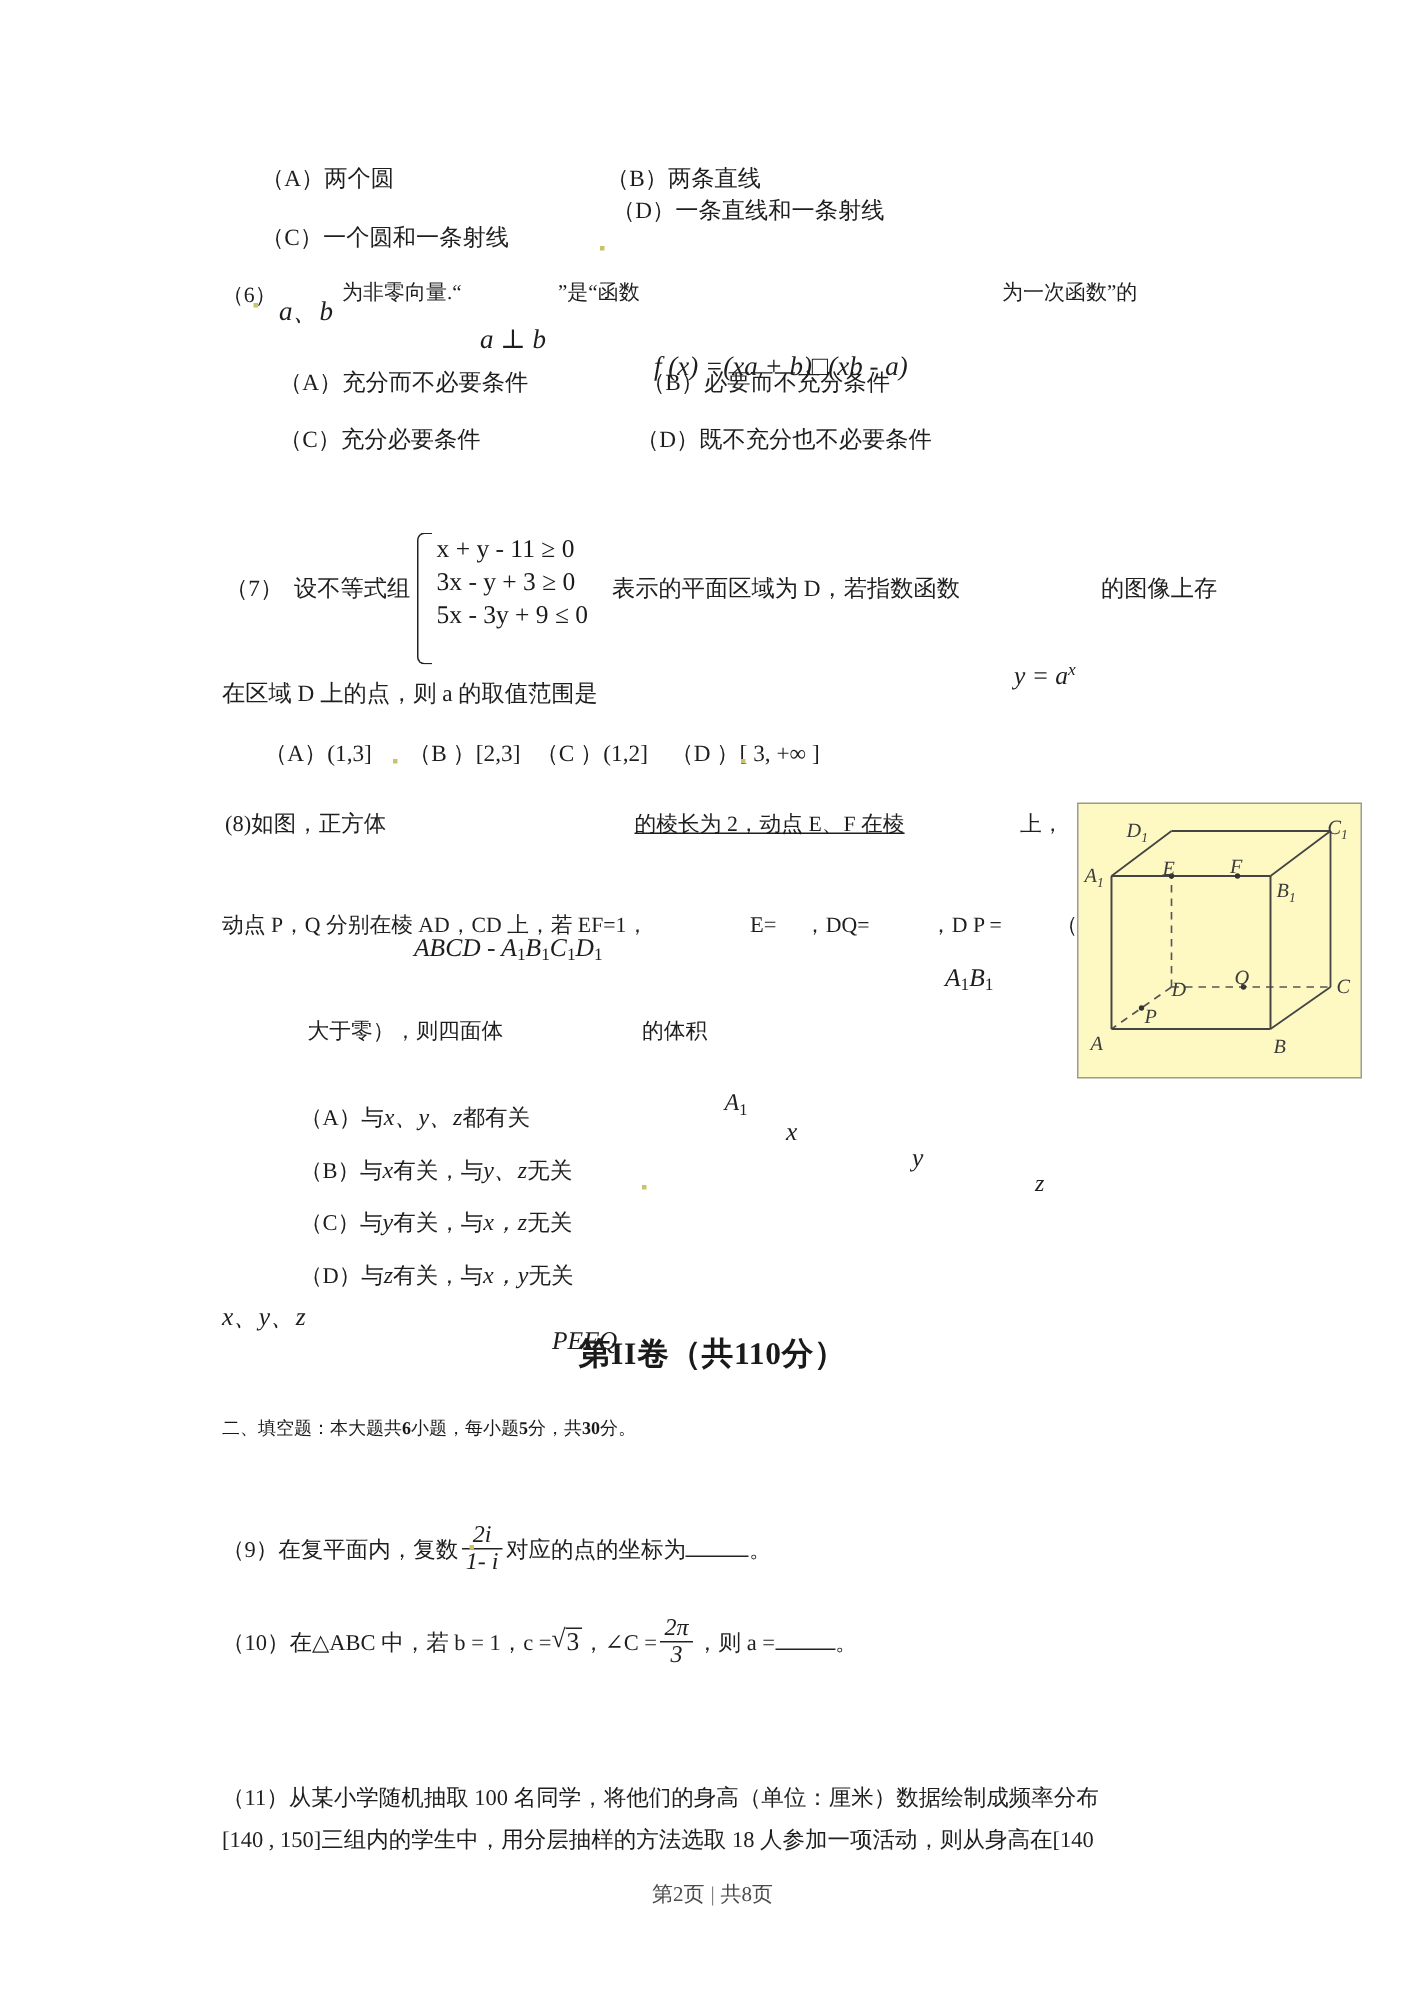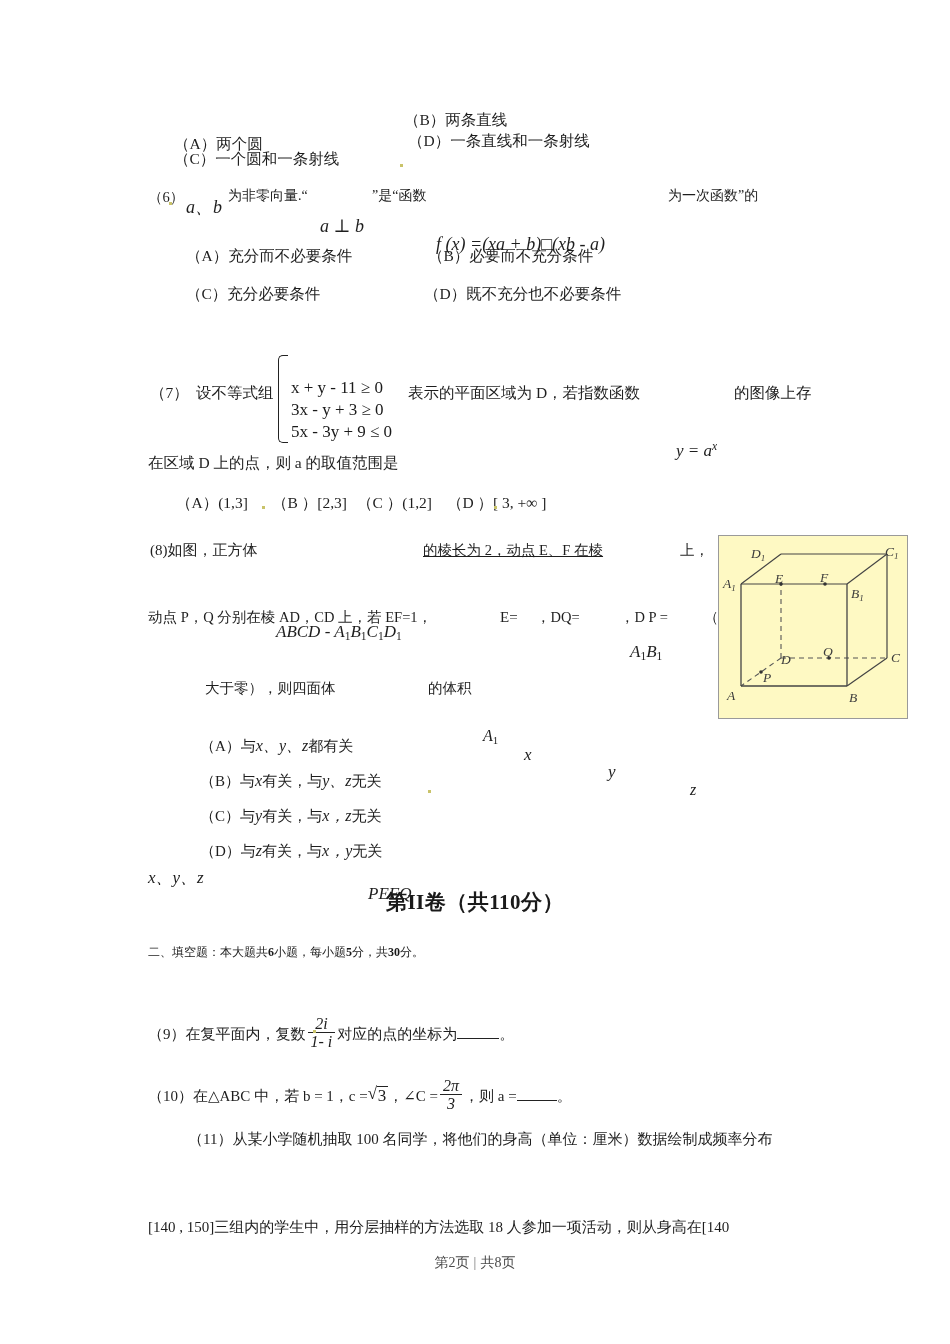--- a/index.html
+++ b/index.html
@@ -83,21 +83,21 @@
     width: 9px;
     border-left: 1.3px solid #222;
     border-top: 1.3px solid #222;
     border-bottom: 1.3px solid #222;
     border-radius: 5px 0 0 5px;
     margin-right: 3px;
   }
   .sys .rows {
     display: flex;
     flex-direction: column;
-    justify-content: flex-end;
+    justify-content: flex-start;
   }
   .sys .rows > div {
     font-family: "Liberation Serif", "DejaVu Serif", serif;
     font-size: 17px;
     white-space: nowrap;
     padding: 1px 0;
   }
 
   
   .blank {
@@ -156,21 +156,21 @@
     position: absolute;
     width: 3px; height: 3px;
     background: #c9c36a;
   }
 </style>
 </head>
 <body>
 
 <div class="page">
 
-  <div class="blk cn" style="left:174px; top:112px;margin-top:24px;">（A）两个圆</div>
+  <div class="blk cn" style="left:174px; top:112px;">（A）两个圆</div>
   <div class="blk cn" style="left:404px; top:112px;">（B）两条直线</div>
   <div class="blk cn" style="left:174px; top:151px;">（C）一个圆和一条射线</div>
   <div class="speck" style="left:400px; top:164px;"></div>
   <div class="blk cn" style="left:408px; top:133px;">（D）一条直线和一条射线</div>
 
   <div class="blk cn" style="left:148px; top:190px; font-size:14.5px;">（6）</div>
   <div class="speck" style="left:169px; top:202px;"></div>
   <div class="blk mi lower" style="left:186px; top:198px; font-size:18px;">a、b</div>
   <div class="blk cn" style="left:228px; top:189px; font-size:14px;">为非零向量.“</div>
   <div class="blk mi lower" style="left:320px; top:199px; font-size:18px;">a ⊥ b</div>
@@ -281,20 +281,20 @@
 
   <div class="heading" style="top:888px;"><span>第</span><span class="lat">II</span><span>卷（共</span><span class="lat">110</span><span>分）</span></div>
 
   <div class="secline" style="left:148px; top:944px;"><span>二、填空题：本大题共</span><b>6</b><span>小题，每小题</span><b>5</b><span>分，共</span><b>30</b><span>分。</span></div>
 
   <div class="blk cn" style="left:148px; top:1015px; font-size:15px;"><span>（9）</span><span>在复平面内，复数</span><span class="frac"><span class="num">2i</span><span class="den">1- i</span></span><span>对应的点的坐标为</span><span class="blank" style="width:42px;"></span><span>。</span></div>
   <div class="speck" style="left:313px; top:1030px;"></div>
 
   <div class="blk cn" style="left:148px; top:1077px; font-size:15px;"><span>（10）</span><span>在△ABC 中，若 b = 1，c =</span><span class="sqrt"><span class="rad mn">3</span></span><span>，∠C =</span><span class="frac"><span class="num">2π</span><span class="den">3</span></span><span>，则 a =</span><span class="blank" style="width:40px;"></span><span>。</span></div>
 
-  <div class="blk cn" style="left:148px; top:1132px; font-size:15px;margin-left:40px;"><span>（11）</span><span>从某小学随机抽取 100 名同学，将他们的身高（单位：厘米）数据绘制成频率分布</span></div>
+  <div class="blk cn" style="left:148px; top:1192px; font-size:15px;"><span>（11）</span><span>从某小学随机抽取 100 名同学，将他们的身高（单位：厘米）数据绘制成频率分布</span></div>
 
 
   <div class="blk cn" style="left:148px; top:1220px; font-size:15px;">[140 , 150]三组内的学生中，用分层抽样的方法选取 18 人参加一项活动，则从身高在[140</div>
 
   <div class="footer" style="top:1254px;"><span>第</span><span>2</span><span>页</span><span class="sep">|</span><span>共</span><span>8</span><span>页</span></div>
 
 </div>
 
 </body></html>

